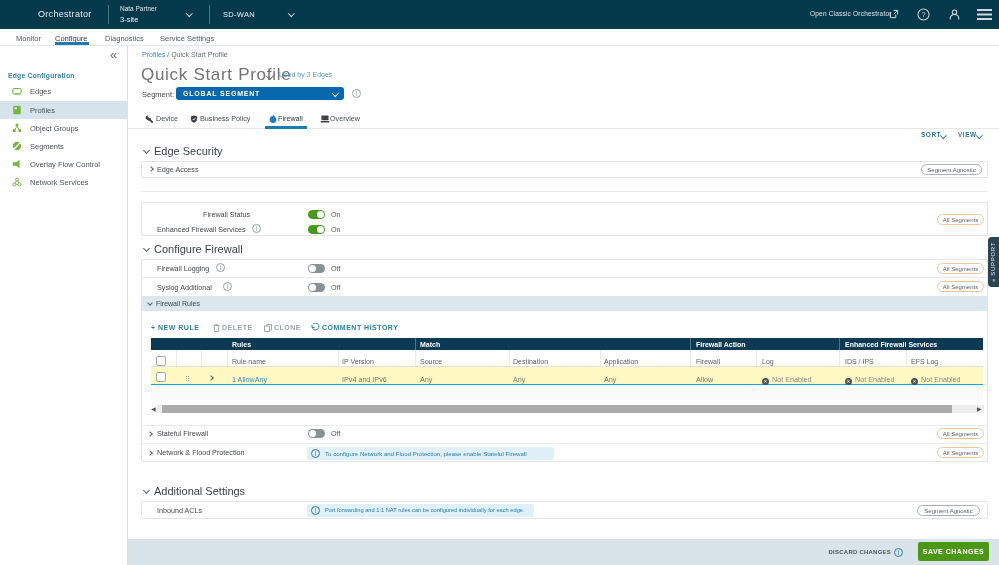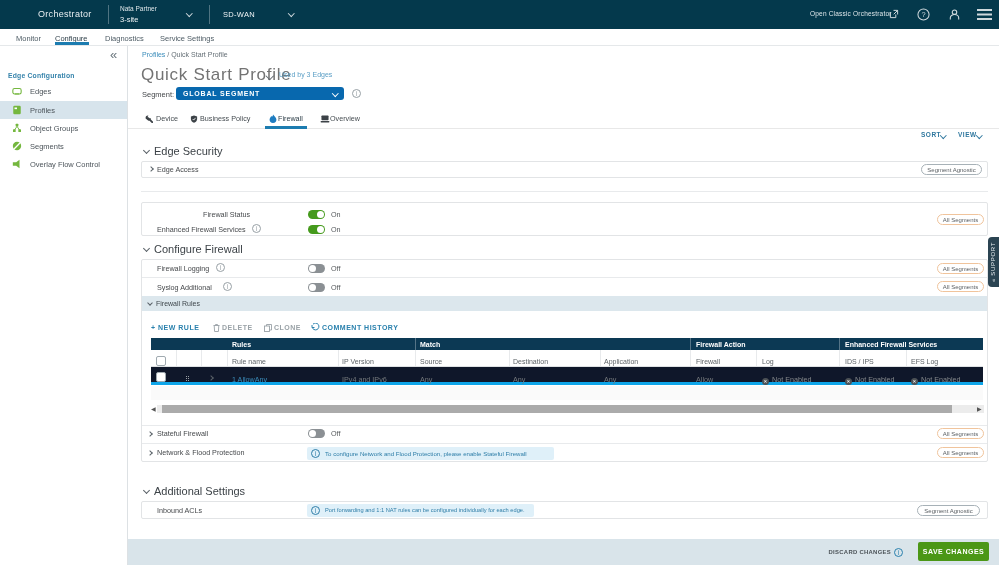--- a/index.html
+++ b/index.html
@@ -64,21 +64,21 @@
 .infobox { position:absolute; height:13px; background:#dff0f9; border-radius:2px; font-size:6.1px; overflow:hidden; color:#2f7ea8; line-height:13px; white-space:nowrap; }
 
 
 .frbar { position:absolute; left:142px; top:296px; width:845px; height:15px; background:#dce7ed; font-size:7px; color:#3f474c; line-height:15px; }
 .toolbtn { position:absolute; top:324px; font-size:7px; font-weight:bold; letter-spacing:.5px; }
 .blueb { color:#2980ad; } .grayb { color:#9aa2a7; }
 
 
 .tbl-ghead { position:absolute; left:151px; top:338px; width:832px; height:12px; background:#0c3954; color:#fff; font-size:7px; font-weight:bold; }
 .tbl-chead { position:absolute; left:151px; top:350px; width:832px; height:17px; background:#fff; border-bottom:1px solid #dfe2e4; font-size:7px; color:#5e6468; }
-.tbl-row { position:absolute; left:151px; top:367px; width:832px; height:18px; background:#0f172a; border-bottom:3px solid #0ea5e9; font-size:7.2px; color:#74787b; }
+.tbl-row { position:absolute; left:151px; top:367px; width:832px; height:18px; background:#fef9c3; border-bottom:1px solid #0ea5e9; font-size:7.2px; color:#74787b; }
 .cell { position:absolute; top:0; white-space:nowrap; }
 .colsep { position:absolute; top:0; bottom:0; width:1px; background:#e8eaec; }
 .gsep { position:absolute; top:0; bottom:0; width:1px; background:rgba(255,255,255,.3); }
 .checkbox { position:absolute; width:10px; height:10px; border:1px solid #a0aab0; border-radius:2px; background:#fff; }
 .notenabled { position:absolute; font-size:7.2px; color:#84888b; white-space:nowrap; }
 .ne-ic { display:inline-block; width:7px; height:7px; background:#4d5256; border-radius:50%; color:#fff; font-size:4.5px; line-height:7px; text-align:center; vertical-align:-1px; margin-right:3px; }
 
 
 .sbar-track { position:absolute; left:157px; top:405px; width:827px; height:8px; background:#ececec; }
 .sbar-thumb { position:absolute; left:5px; top:0; width:790px; height:8px; background:#ababab; }
@@ -158,20 +158,29 @@
         <circle cx="6" cy="6" r="5" fill="#74b73e"></circle>
         <path d="M2.5 9.5 L9.5 2.5" stroke="#fff" stroke-width="1.6"></path>
       </svg>
       <span class="txt">Segments</span>
     </div>
   <div class="sb-item" style="top:109px;">
       <svg class="ic" viewBox="0 0 12 12">
         <path d="M1 4 h4 l4-3 v10 l-4-3 H1 Z" fill="#74b73e"></path>
       </svg>
       <span class="txt">Overlay Flow Control</span>
+    </div>
+  <div class="sb-item" style="top:127px;">
+      <svg class="ic" viewBox="0 0 12 12">
+        <circle cx="6" cy="3" r="1.8" stroke="#74b73e" stroke-width="1.2" fill="none"></circle>
+        <circle cx="2.9" cy="8.9" r="1.8" stroke="#74b73e" stroke-width="1.2" fill="none"></circle>
+        <circle cx="9.1" cy="8.9" r="1.8" stroke="#74b73e" stroke-width="1.2" fill="none"></circle>
+        <path d="M5 4.5 L3.8 7.3 M7 4.5 L8.2 7.3 M4.7 8.9 h2.6" stroke="#74b73e" stroke-width="1"></path>
+      </svg>
+      <span class="txt">Network Services</span>
     </div>
 </div>
 
 <div class="crumb"><span class="link">Profiles</span> / Quick Start Profile</div>
 <div class="title">Quick Start Profile</div>
 <div class="chev" style="left:266.5px; top:72.5px; width:5.5px; height:5.5px; border-color:#5a6268;"></div>
 <div class="usedby">Used by 3 Edges</div>
 <div class="seg-label">Segment:</div>
 <div class="seg-pill">GLOBAL SEGMENT<span class="chev" style="right:7px; top:3.5px; border-color:#fff;"></span></div>
 <div class="info-i" style="left:352px; top:89px;">i</div>

